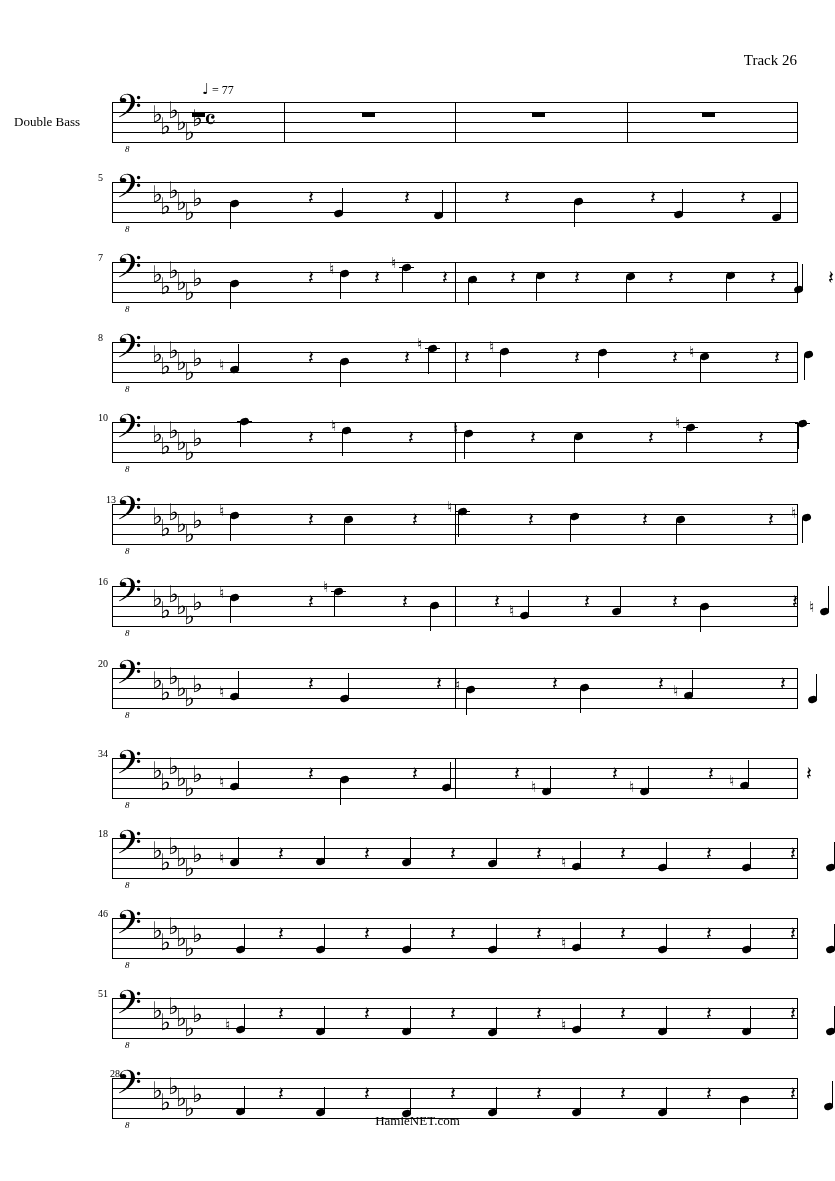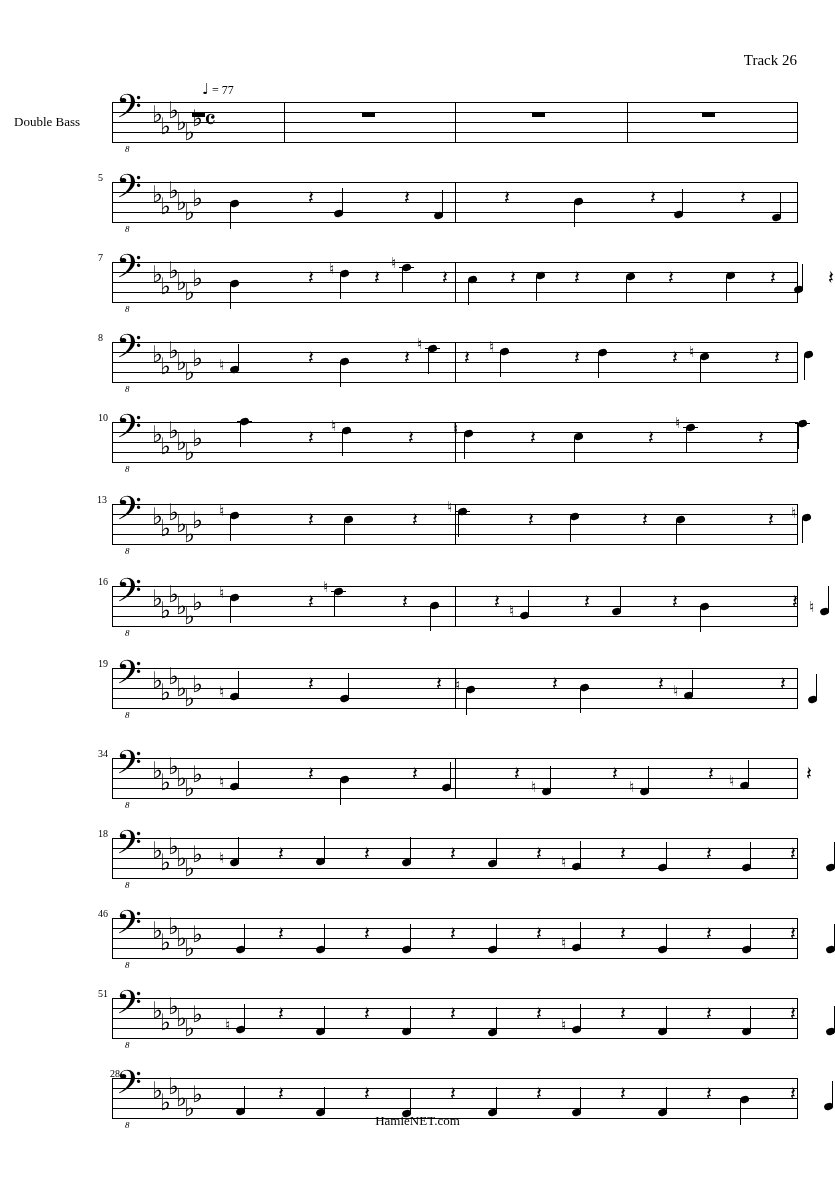--- a/index.html
+++ b/index.html
@@ -258,21 +258,21 @@
         <div class="endbar" style="left: 797px;"></div>
       </div>
       <div class="system" style="top: 494px;">
         <div class="staff">
           <div class="line"></div>
           <div class="line"></div>
           <div class="line"></div>
           <div class="line"></div>
           <div class="line"></div>
         </div>
-        <div class="measnum" style="left: 97px; top: 0px;">13</div>
+        <div class="measnum" style="left: 106px; top: 0px;">13</div>
         <div class="clef" style="left: 116px; top: -2px;">𝄢</div>
         <div class="clef8" style="left: 125px; top: 52px;">8</div>
         <div class="keysig" style="left: 152px; top: 11px;">♭</div>
         <div class="keysig" style="left: 160px; top: 23px;">♭</div>
         <div class="keysig" style="left: 168px; top: 7px;">♭</div>
         <div class="keysig" style="left: 176px; top: 19px;">♭</div>
         <div class="keysig" style="left: 184px; top: 29px;">♭</div>
         <div class="keysig" style="left: 192px; top: 15px;">♭</div>
         <div class="acc" style="left: 219px; top: 10px;">♮</div>
         <div class="note" style="left: 230px; top: 18px;"></div>
@@ -346,21 +346,21 @@
         <div class="endbar" style="left: 797px;"></div>
       </div>
       <div class="system" style="top: 658px;">
         <div class="staff">
           <div class="line"></div>
           <div class="line"></div>
           <div class="line"></div>
           <div class="line"></div>
           <div class="line"></div>
         </div>
-        <div class="measnum" style="left: 98px; top: 0px;">19</div>
+        <div class="measnum" style="left: 98px; top: 0px;">20</div>
         <div class="clef" style="left: 116px; top: -2px;">𝄢</div>
         <div class="clef8" style="left: 125px; top: 52px;">8</div>
         <div class="keysig" style="left: 152px; top: 11px;">♭</div>
         <div class="keysig" style="left: 160px; top: 23px;">♭</div>
         <div class="keysig" style="left: 168px; top: 7px;">♭</div>
         <div class="keysig" style="left: 176px; top: 19px;">♭</div>
         <div class="keysig" style="left: 184px; top: 29px;">♭</div>
         <div class="keysig" style="left: 192px; top: 15px;">♭</div>
         <div class="acc" style="left: 219px; top: 27px;">♮</div>
         <div class="note" style="left: 230px; top: 35px;"></div>

